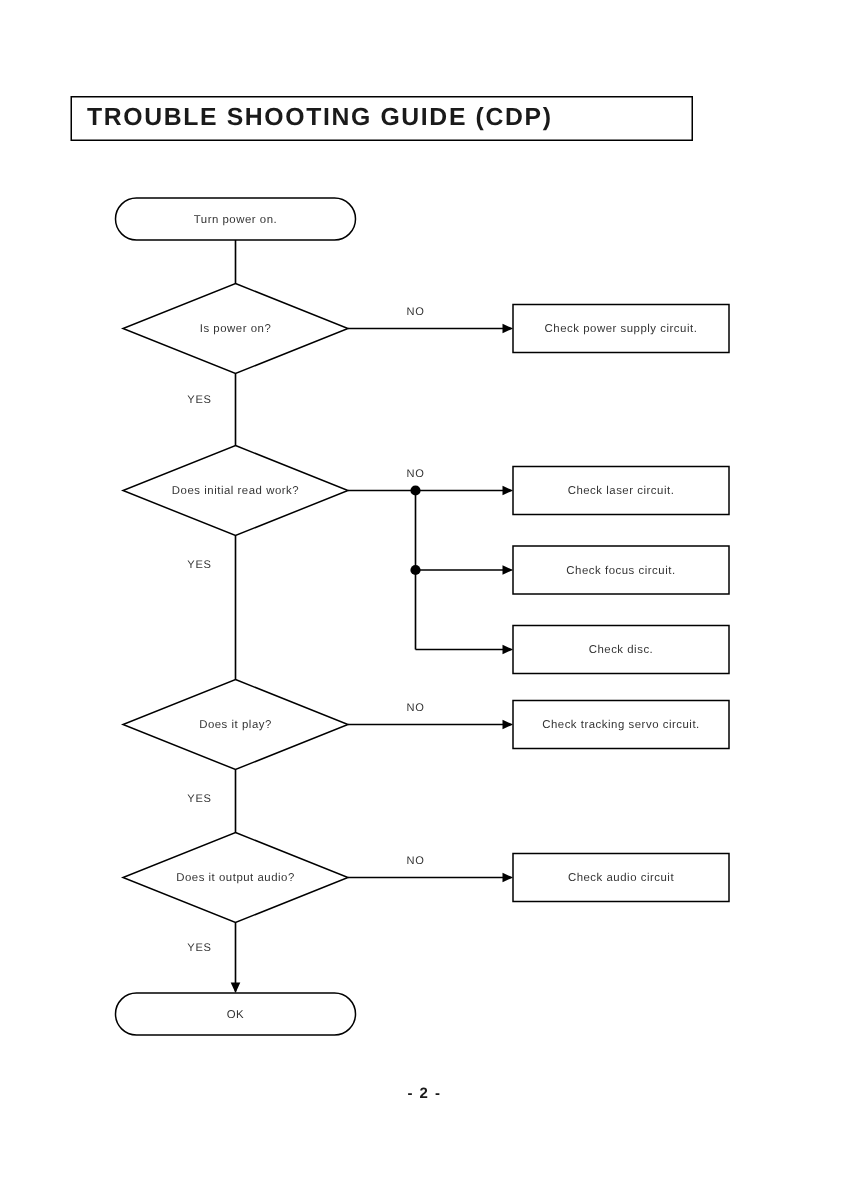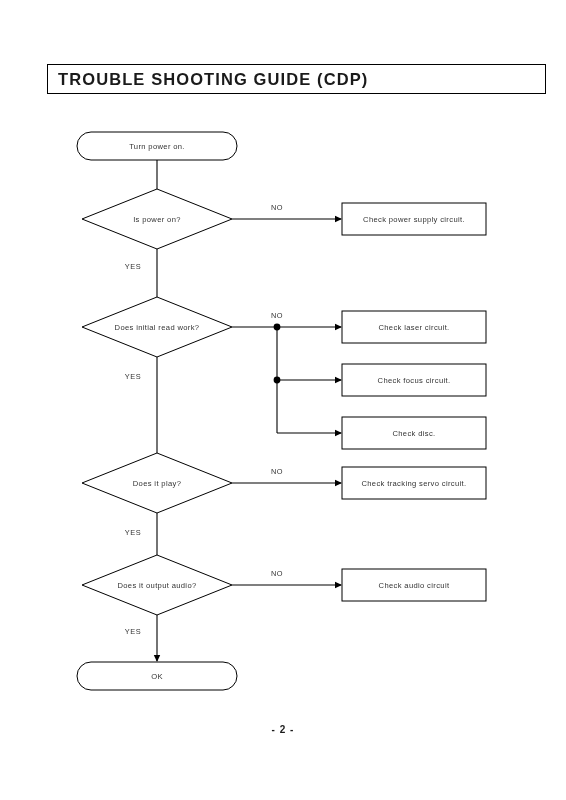--- a/index.html
+++ b/index.html
@@ -23,21 +23,21 @@
     width: 566px;
     height: 800px;
     background: #ffffff;
   }
 
   
   .title-bar {
     position: absolute;
     left: 47px;
     top: 64px;
-    width: 499px;
+    width: 415px;
     height: 30px;
     border: 1px solid #000000;
     box-sizing: border-box;
     background: #ffffff;
   }
   .title-text {
     position: absolute;
     left: 10px;
     top: 50%;
     transform: translateY(-50%);

